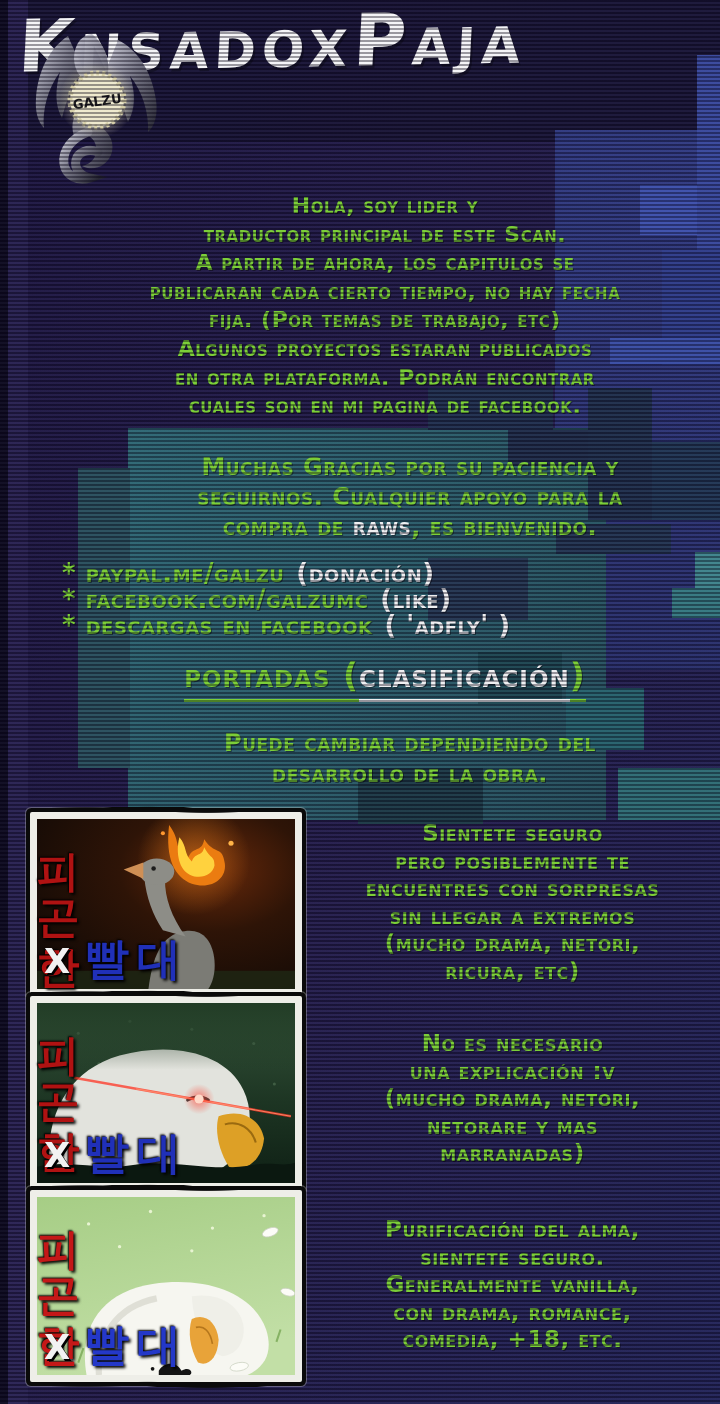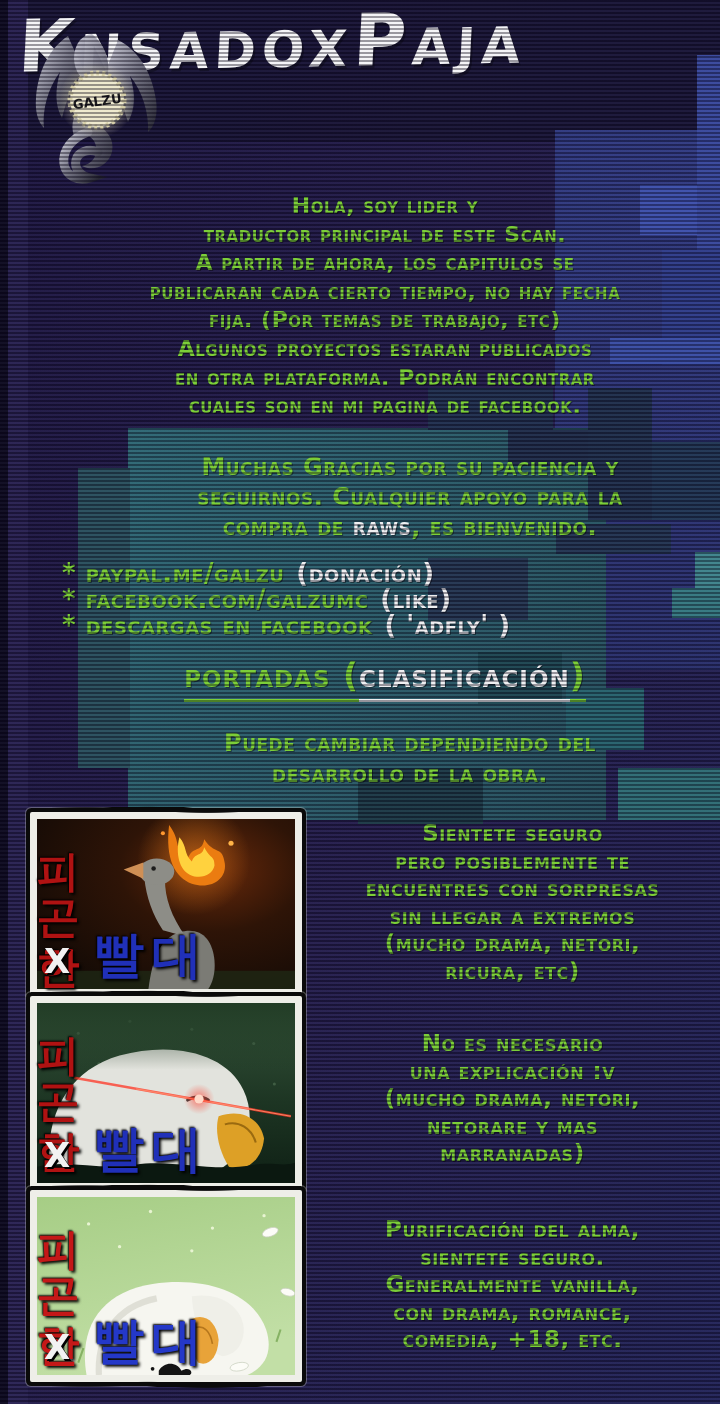--- a/index.html
+++ b/index.html
@@ -81,21 +81,21 @@
     position:absolute;left:0;top:2px;writing-mode:vertical-rl;text-orientation:upright;
     font-size:43px;font-weight:800;letter-spacing:5px;line-height:1;
     color:#b01212;text-shadow:2px 2px 3px #000,-1px -1px 2px #000;
   }
   .cover3 .kv{color:#c41818;}
   .kx{
     position:absolute;left:7px;bottom:8px;font-size:34px;font-weight:800;
     color:#f2f2f2;text-shadow:2px 2px 0 #000;
   }
   .kb{
-    position:absolute;left:57px;bottom:0px;font-size:50px;font-weight:800;letter-spacing:8px;
+    position:absolute;left:48px;bottom:0px;font-size:44px;font-weight:800;letter-spacing:8px;
     color:#2030b8;text-shadow:2px 2px 3px #000,-1px -1px 2px #000;
   }
   .cover3 .kb{color:#2438c8;}
 </style>
 </head>
 <body>
 
 <div class="page">
 
   <div class="bg">

